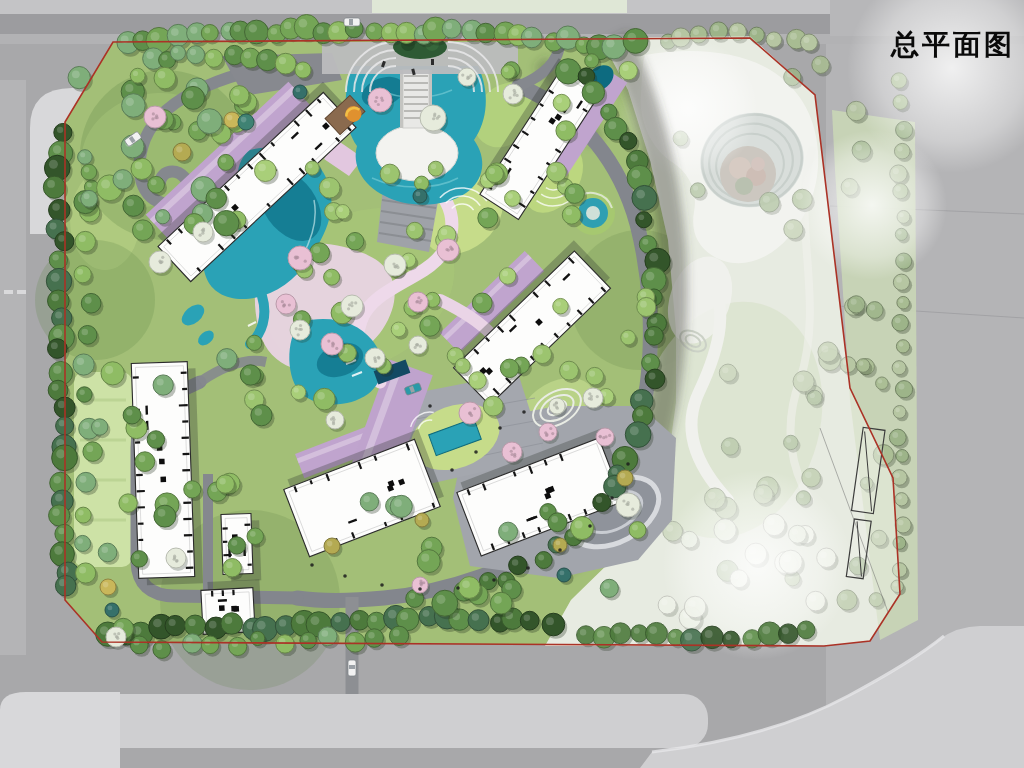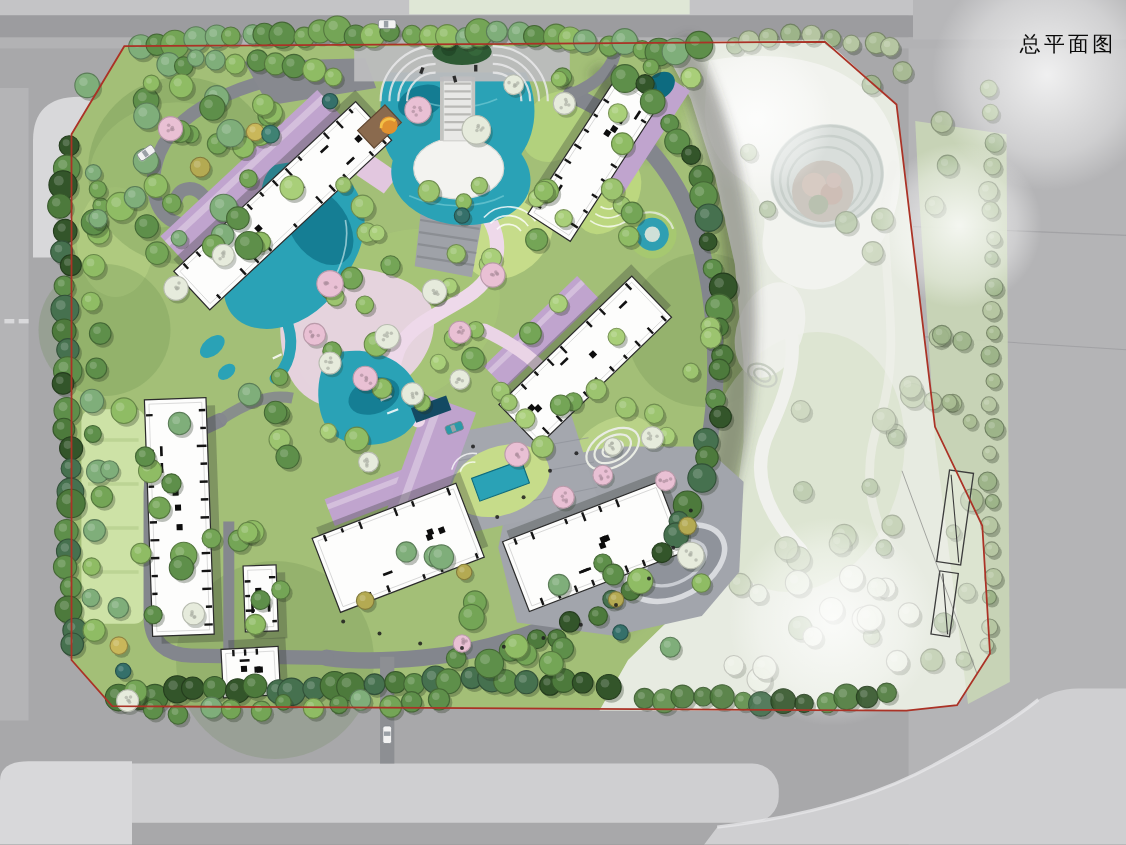--- a/index.html
+++ b/index.html
@@ -1,19 +1,19 @@
 <!DOCTYPE html>
 <html style="--c-title: #0a0a0a; --c-road: #a8a8aa; --c-road_light: #b4b4b6; --c-road_internal: #83868d; --c-sidewalk: #cfcfd1; --c-sidewalk_bright: #d8d8da; --c-mint_strip: #dfe7d6; --c-site_green: #a3bf77; --c-lawn: #c9df99; --c-lawn_bright: #c6dc8a; --c-park_base: #dce1d2; --c-park_lawn: #c9d6b6; --c-park_white: #eceee8; --c-water: #2aa2b6; --c-water_deep: #10758c; --c-water_pond: #0d6b80; --c-lavender: #c0a4ce; --c-lavender_light: #d8c5e0; --c-pink_path: #eed9ea; --c-pink_blob: #ead4e6; --c-building_fill: #fdfdfc; --c-building_line: #2b2b2b; --c-plaza_gray: #a2a5ac; --c-court_gray: #a4a7ae; --c-deck_gray: #9fa2a8; --c-boundary_red: #ab3226; --c-tree_dark: #4d7a3c; --c-tree_mid: #5e8f4a; --c-tree_bright: #8fbc64; --c-tree_pale: #a8bc92; --c-tree_sage: #9db489; --c-blossom_pink: #e9c0d4; --c-blossom_white: #e6ebdc; --c-accent_yellow: #b4aa52; --c-accent_teal: #3f8273; --c-car_white: #f2f2f2; --c-car_teal: #2a9aa8;"><head>
 <meta charset="utf-8">
 <style>
   html,body{margin:0;padding:0;background:#888;}
   .stage{position:relative;width:1024px;height:768px;overflow:hidden;background:var(--c-road,#a8a8aa);
          font-family:"Liberation Sans",sans-serif;}
   .stage svg{position:absolute;left:0;top:0;}
-  .plan-title{position:absolute;top:31px;right:9px;font-weight:normal;font-size:19px;line-height:1;
+  .plan-title{position:absolute;top:31px;right:9px;font-weight:bold;font-size:28px;line-height:1;
               letter-spacing:3px;color:var(--c-title,#000);font-family:"Liberation Sans",sans-serif;}
 </style>
 </head>
 <body>
 
 <div class="stage">
 <svg id="plan" width="1024" height="768" viewBox="0 0 1024 768">
   <defs>
     <filter id="soft" x="-40%" y="-40%" width="180%" height="180%">
       <feGaussianBlur stdDeviation="5"></feGaussianBlur>

